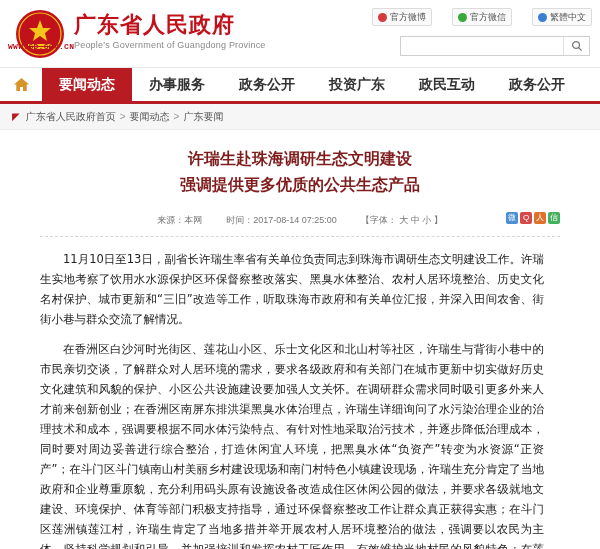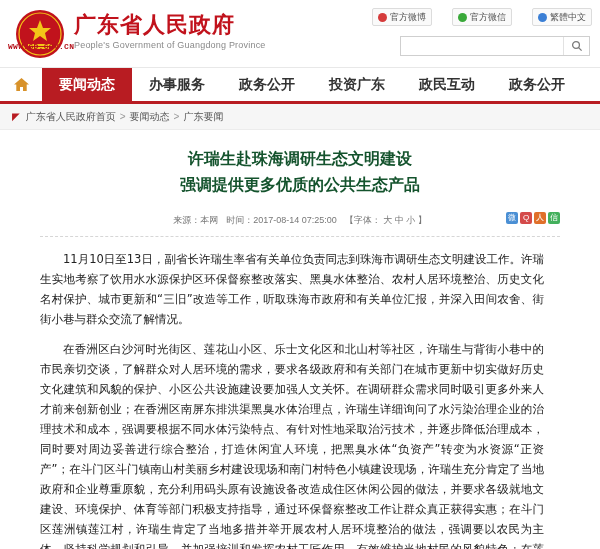--- a/index.html
+++ b/index.html
@@ -115,28 +115,28 @@
   .crumb-icon { color: #b81c22; font-size: 10px; margin-right: 2px; }
   .crumb { font-size: 10px; color: #555; }
   .crumb-sep { font-size: 10px; color: #999; }
 
   
   .article {
     padding: 16px 40px 0 40px;
   }
   .title {
     text-align: center;
-    font-size: 16px; font-weight: bold; color: #14532d;
+    font-size: 16px; font-weight: bold; color: #7f1d1d;
     line-height: 26px;
     font-family: "DejaVu Sans", "Liberation Sans", sans-serif;
   }
   .meta {
     margin-top: 14px;
     display: flex; align-items: center; justify-content: center;
-    gap: 8px;
+    gap: 24px;
     font-size: 9px; color: #777;
     position: relative;
     height: 16px;
   }
   .fontsize-pick span { cursor: pointer; }
   .share {
     position: absolute; right: 0; top: 0;
     display: flex; gap: 2px;
   }
   .share i {

